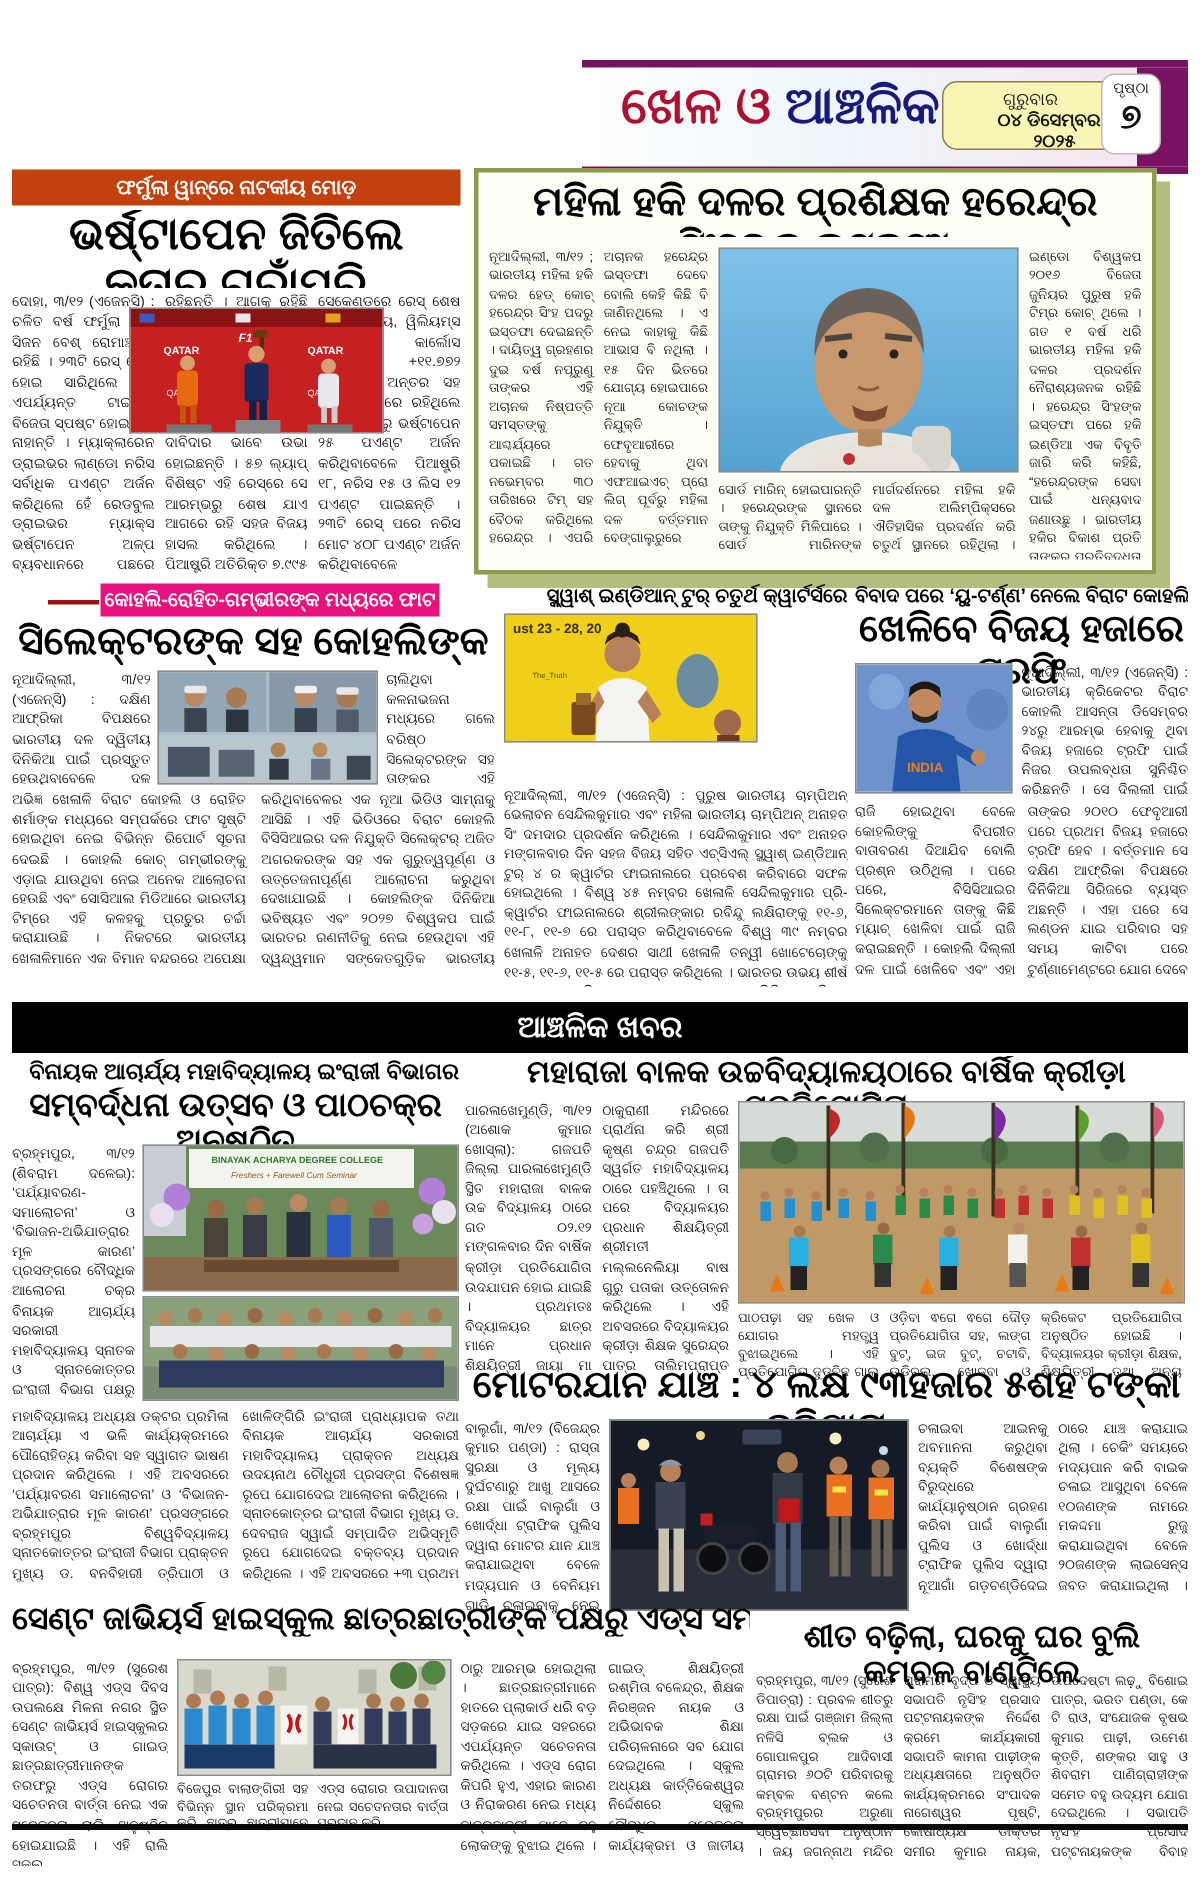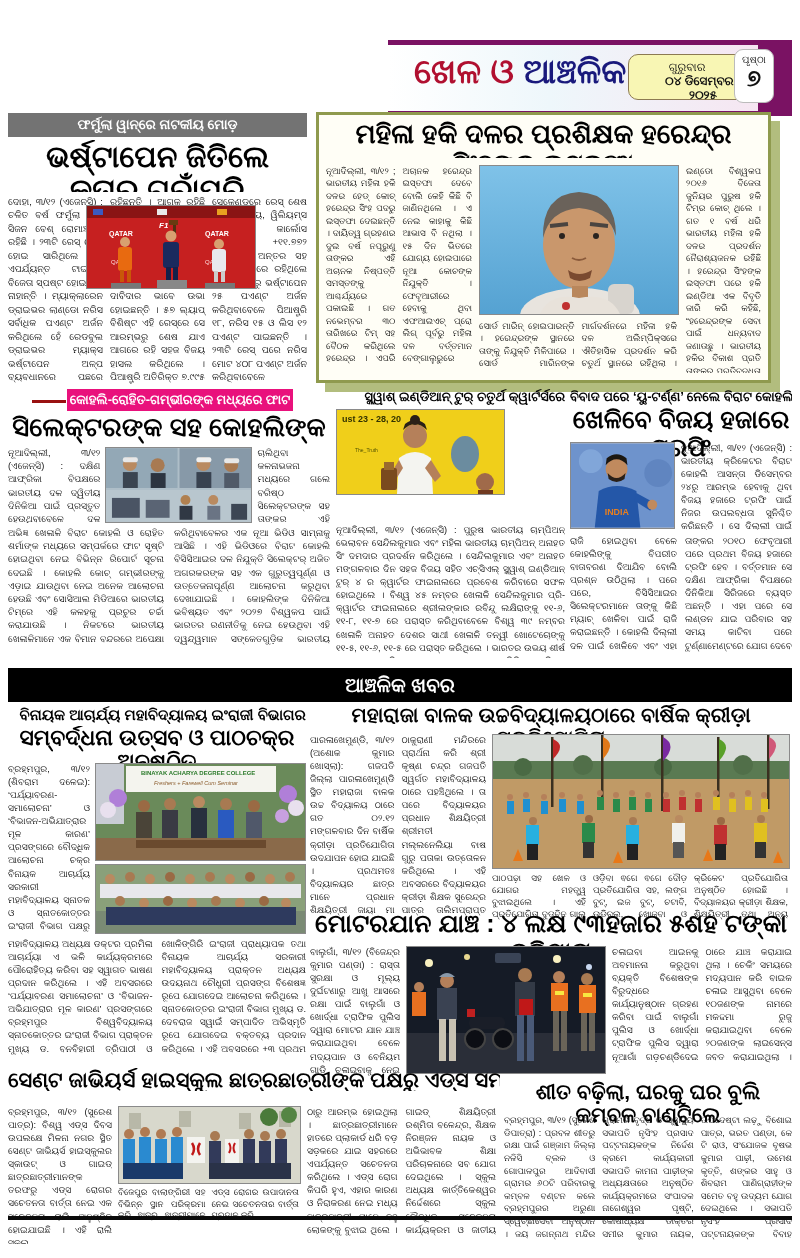--- a/index.html
+++ b/index.html
@@ -54,21 +54,21 @@
       <div class="d1">ଗୁରୁବାର</div>
       <div class="d2">୦୪ ଡିସେମ୍ବର - ୨୦୨୫</div>
     </div>
     <div id="pgBox">
       <div class="pl">ପୃଷ୍ଠା</div>
       <div class="pn">୭</div>
     </div>
   </div>
 
   <div class="abs" style="left:8px;top:113px;width:299px;height:278px;">
-    <div class="kbar" style="height:24px;line-height:24px;font-size:13.5px;background:#737373;">ଫର୍ମୁଲା ୱାନ୍‌ରେ ନାଟକୀୟ ମୋଡ଼</div>
+    <div class="kbar" style="height:24px;line-height:24px;font-size:13.5px;background:#c2410c;">ଫର୍ମୁଲା ୱାନ୍‌ରେ ନାଟକୀୟ ମୋଡ଼</div>
     <div class="hl" style="margin-top:3px;font-size:30px;height:52px;">ଭର୍ଷ୍ଟାପେନ ଜିତିଲେ କତାର ଗ୍ରାଁପ୍ରି</div>
     <div class="body abs" style="top:82px;left:0;width:299px;height:196px;columns:3;column-gap:7px;font-size:9.5px;">ଦୋହା, ୩/୧୨ (ଏଜେନ୍ସି) : ଚଳିତ ବର୍ଷ ଫର୍ମୁଲା ୱାନ୍ ସିଜନ ବେଶ୍ ରୋମାଞ୍ଚକର ରହିଛି । ୨୩ଟି ରେସ୍ ଶେଷ ହୋଇ ସାରିଥିଲେ ହେଁ ଏପର୍ଯ୍ୟନ୍ତ ଟାଇଟଲ ବିଜେତା ସ୍ପଷ୍ଟ ହୋଇପାରି ନାହାନ୍ତି । ମ୍ୟାକ୍ଲାରେନ ଡ୍ରାଇଭର ଲାଣ୍ଡୋ ନରିସ ସର୍ବାଧିକ ପଏଣ୍ଟ ଅର୍ଜନ କରିଥିଲେ ହେଁ ରେଡବୁଲ ଡ୍ରାଇଭର ମ୍ୟାକ୍ସ ଭର୍ଷ୍ଟାପେନ ଅଳ୍ପ ବ୍ୟବଧାନରେ ପଛରେ ରହିଛନ୍ତି । ଆଗକୁ ରହିଛି ମାତ୍ର ଗୋଟିଏ ରେସ୍ ଓ ସର୍ବାଧିକ ୨୫ ପଏଣ୍ଟ । ଭର୍ଷ୍ଟାପେନ ରବିବାରରେ ଖେଳାଯାଇଥିବା କତାର ଗ୍ରାଁପ୍ରି ଜିତିବା ଫଳରେ ପ୍ରମୁଖ ଟାଇଟଲ ଦାବିଦାର ଭାବେ ଉଭା ହୋଇଛନ୍ତି । ୫୭ ଲ୍ୟାପ୍ ବିଶିଷ୍ଟ ଏହି ରେସ୍‌ରେ ସେ ଆରମ୍ଭରୁ ଶେଷ ଯାଏ ଆଗରେ ରହି ସହଜ ବିଜୟ ହାସଲ କରିଥିଲେ । ପିଆଷ୍ଟ୍ରି ଅତିରିକ୍ତ ୭.୯୯୫ ସେକେଣ୍ଡରେ ରେସ୍ ଶେଷ କରି ଦ୍ୱିତୀୟ, ୱିଲିୟମ୍ସ ଡ୍ରାଇଭର କାର୍ଲୋସ ସେଞ୍ଜ +୧୧.୭୭୨ ସେକେଣ୍ଡ ଅନ୍ତର ସହ ତୃତୀୟ ସ୍ଥାନରେ ରହିଥିଲେ । ଏହି ରେସ୍‌ରୁ ଭର୍ଷ୍ଟାପେନ ୨୫ ପଏଣ୍ଟ ଅର୍ଜନ କରିଥିବାବେଳେ ପିଆଷ୍ଟ୍ରି ୧୮, ନରିସ ୧୫ ଓ ଲିସ ୧୨ ପଏଣ୍ଟ ପାଇଛନ୍ତି । ୨୩ଟି ରେସ୍ ପରେ ନରିସ ମୋଟ ୪୦୮ ପଏଣ୍ଟ ଅର୍ଜନ କରିଥିବାବେଳେ ଭର୍ଷ୍ଟାପେନ ୩୯୬, ପିଆଷ୍ଟ୍ରି ୩୯୨ ଓ ମର୍ସିଡିସ ଡ୍ରାଇଭର ଜର୍ଜ ରସେଲ ୩୦୯ ପଏଣ୍ଟ ସହ ଚତୁର୍ଥ ସ୍ଥାନରେ ରହିଛନ୍ତି ।</div>
     <svg class="photo abs" style="left:78px;top:92px;" width="168" height="82" viewBox="0 0 168 82">
       <rect width="168" height="82" fill="#c62020"></rect>
       <rect width="168" height="12" fill="#8a1414"></rect>
       <rect x="6" y="3" width="10" height="6" fill="#3a5ac0"></rect>
         <rect x="70" y="3" width="10" height="6" fill="#e8e8e8"></rect>
         <rect x="130" y="3" width="10" height="6" fill="#e8a020"></rect>
       <text x="22" y="30" font-size="7" fill="#ffffff" font-weight="bold">QATAR</text>
       <text x="118" y="30" font-size="7" fill="#ffffff" font-weight="bold">QATAR</text>

